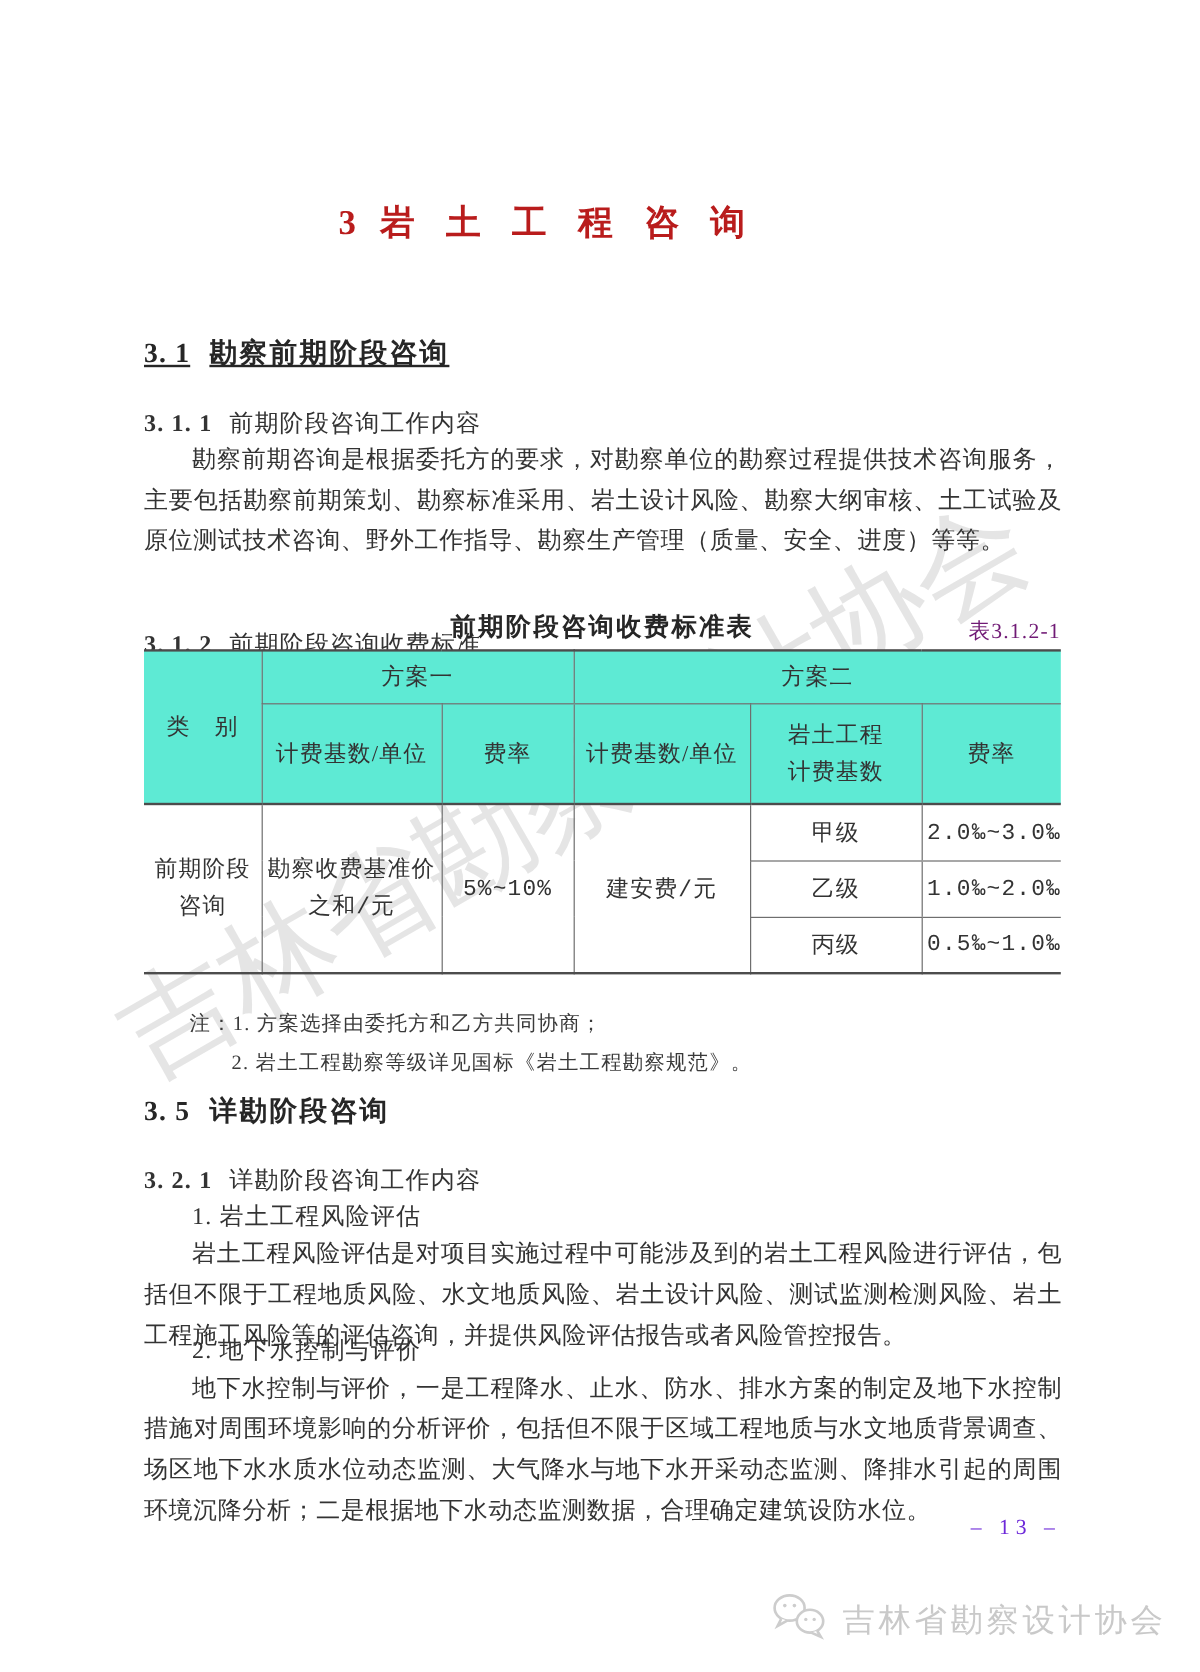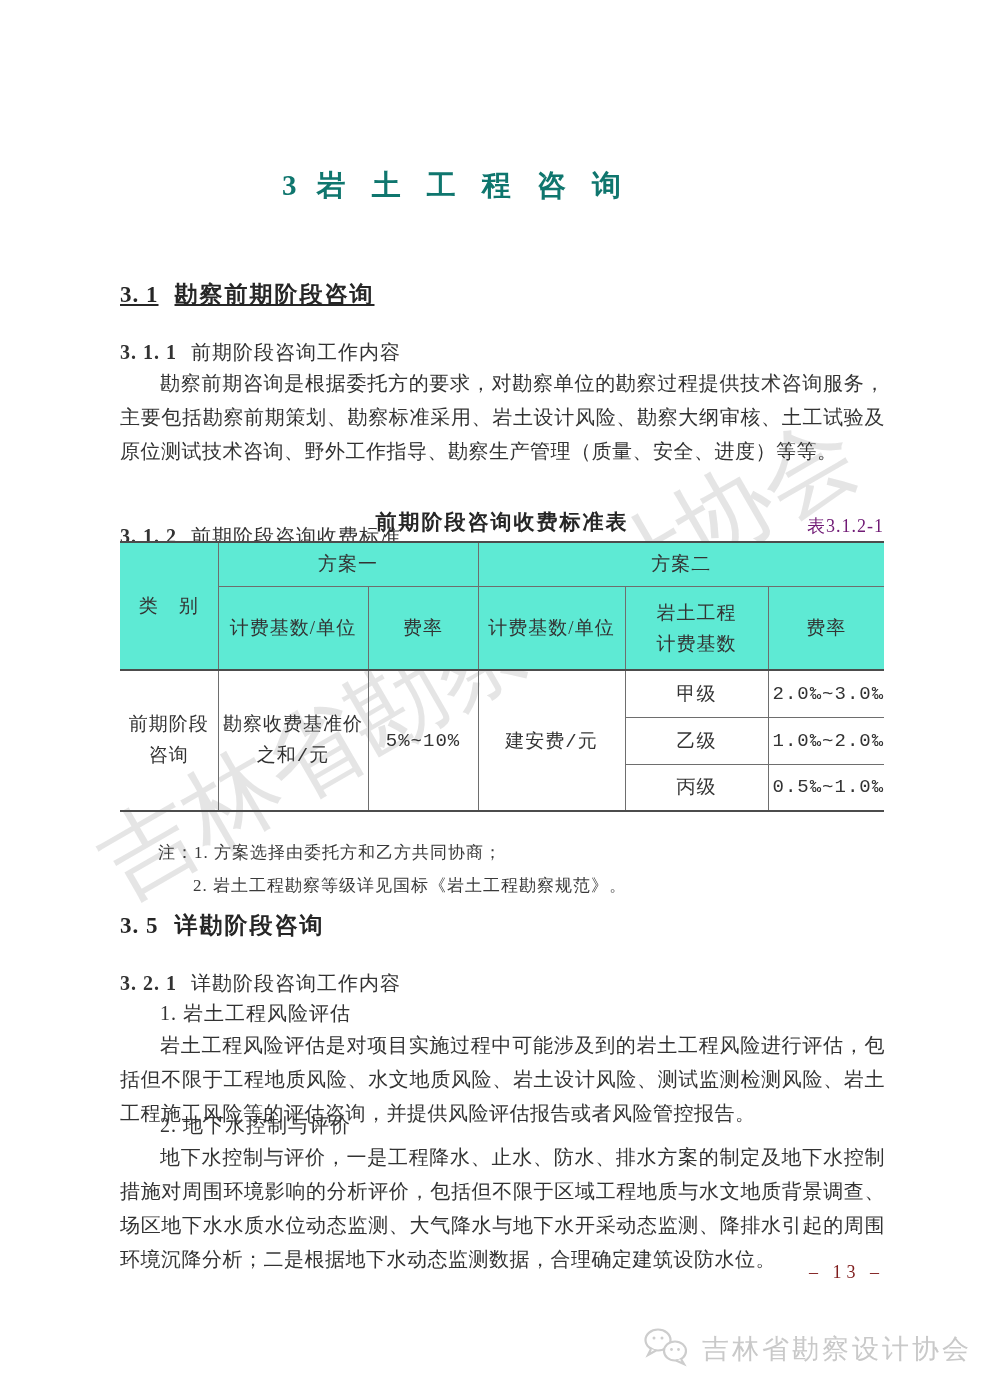--- a/index.html
+++ b/index.html
@@ -18,21 +18,21 @@
     font-family:"Liberation Sans","DejaVu Sans",sans-serif;
     font-size:95px; line-height:95px; letter-spacing:0;
     color:rgba(168,168,168,0.30);
     transform:rotate(-30deg); transform-origin:0 50%;
     white-space:nowrap; pointer-events:none;
   }
 
   
   .doc-title { left:0; top:166px; width:912px; text-align:center;
     font-size:29px; font-weight:bold; letter-spacing:9px;
-    font-family:"Liberation Sans","DejaVu Sans",sans-serif; color:#0f766e; }
+    font-family:"Liberation Sans","DejaVu Sans",sans-serif; color:#b91c1c; }
   .doc-title .num { font-family:"Liberation Serif","DejaVu Serif",serif; letter-spacing:0; margin-right:20px; }
 
   .h2 { left:120px; font-size:23px; font-weight:bold; color:#262626;
     font-family:"Liberation Sans","DejaVu Sans",sans-serif; letter-spacing:2px; }
   .h2 .num { font-family:"Liberation Serif","DejaVu Serif",serif; letter-spacing:1px; margin-right:16px; }
 
   .h3 { left:120px; font-size:20px; color:#333; letter-spacing:1px; }
   .h3 .num { font-weight:bold; letter-spacing:1px; margin-right:14px; }
 
   .para { left:120px; width:765px; font-size:20px; line-height:34px;
@@ -63,21 +63,21 @@
   .pre  { white-space:pre-line; line-height:31px; }
   tr.r1 { height:44px; } tr.r2 { height:84px;margin-left:33px; }
   tr.r3, tr.r4, tr.r5 { height:47px; }
 
   
   .notes { left:158px; top:836px; font-size:17px; line-height:33px; color:#3a3a3a; letter-spacing:1px; }
   .notes .n2 { padding-left:35px; }
 
   
   .pageno { left:120px; top:1262px; width:764px; text-align:right;
-    font-size:18px; letter-spacing:5px; color:#7f1d1d; }
+    font-size:18px; letter-spacing:5px; color:#6d28d9; }
 
   
   .footer { position:absolute; z-index:2; right:28px; top:1326px;
     display:flex; align-items:center; gap:9px; }
   .footer .brand { font-family:"Liberation Sans","DejaVu Sans",sans-serif;
     font-size:27px; letter-spacing:3px; color:#c9c9c9; }
 </style>
 </head>
 <body>
 

